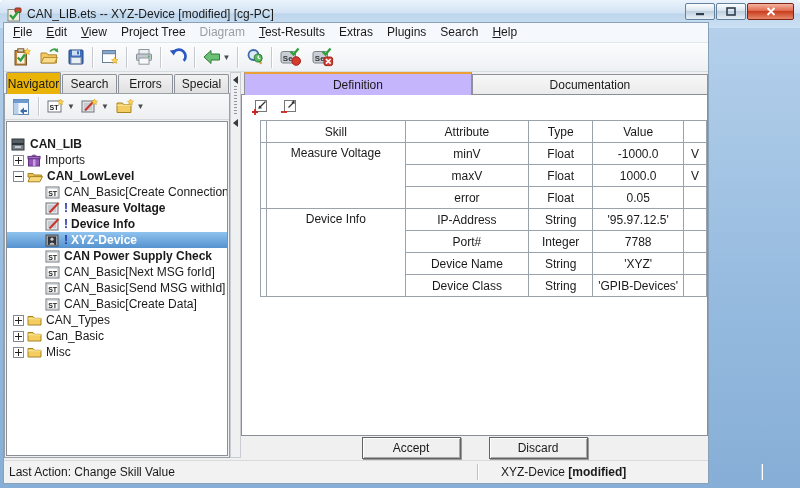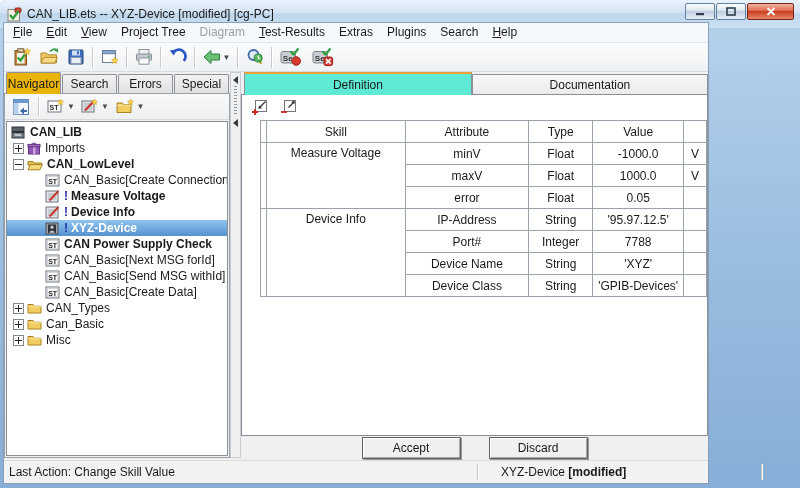--- a/index.html
+++ b/index.html
@@ -38,21 +38,21 @@
   .left-panel{position:absolute;left:0;top:0;width:226px;bottom:2px;display:flex;flex-direction:column;}
   .ltabs{height:21px;display:flex;padding-left:2px;flex:none;}
   .ltab{width:54px;margin-right:1px;margin-top:2px;border:1px solid #8d929a;border-bottom:none;
     border-radius:2px 2px 0 0;background:linear-gradient(180deg,#f2f2f2,#e0e0e0);
     display:flex;align-items:center;justify-content:center;white-space:nowrap;}
   .ltab.active{margin-top:0;background:#eab308;position:relative;z-index:2;margin-bottom:-1px;}
   .lbody{flex:1;border:1px solid #9aa0a8;background:#eef0f2;display:flex;flex-direction:column;}
   .ltoolbar{height:25px;flex:none;display:flex;align-items:center;padding-left:4px;
     border-bottom:1px solid #d4d7da;background:linear-gradient(180deg,#f8f9fa,#edeff1);}
   .ltb-sep{width:1px;height:19px;background:#c6cacf;box-shadow:1px 0 0 #fff;margin:0 5px;}
-  .tree{flex:1;background:#fff;border:1px solid #8a8f96;margin:1px;padding-top:2px;overflow:hidden;}
+  .tree{flex:1;background:#fff;border:1px solid #8a8f96;margin:1px;padding-top:14px;overflow:hidden;}
   .tree-row{height:16px;display:flex;align-items:center;white-space:nowrap;}
   .tree-row.lvl0{padding-left:4px;}
   .tree-row.lvl1{padding-left:6px;}
   .tree-row.lvl2{padding-left:38px;}
   .tree-row.sel{background:linear-gradient(180deg,#8fc3ef,#5592cf);color:#fff;}
   .exp{width:9px;height:9px;box-sizing:content-box;border:1px solid #848a92;background:#fff;
     position:relative;margin-right:3px;flex:none;}
   .exp::before{content:"";position:absolute;left:1px;right:1px;top:4px;height:1px;background:#222;}
   .exp.plus::after{content:"";position:absolute;top:1px;bottom:1px;left:4px;width:1px;background:#222;}
   .ticon{display:flex;margin-right:4px;flex:none;}
@@ -65,21 +65,21 @@
     border-right:5px solid #3a3a3a;margin:3px auto 2px auto;}
   .spl-dots{width:3px;height:30px;margin:0 auto;
     background:repeating-linear-gradient(180deg,#8f959c 0 1px,transparent 1px 3px);}
   
   .right-panel{position:absolute;left:237px;right:0;top:0;bottom:0;display:flex;flex-direction:column;}
   .rtabs{height:22px;display:flex;padding-left:3px;flex:none;}
   .rtab{border:1px solid #8d929a;border-bottom:none;display:flex;align-items:center;justify-content:center;
     background:linear-gradient(180deg,#f7f7f7,#ebebeb);margin-top:2px;box-sizing:border-box;}
   .rtab.def{width:247px;}
   .rtab.doc{width:256px;}
-  .rtab.active{margin-top:0;border-top:2px solid #ec9f35;background:#5eead4;margin-bottom:-1px;z-index:2;}
+  .rtab.active{margin-top:0;border-top:2px solid #ec9f35;background:#c4b5fd;margin-bottom:-1px;z-index:2;}
   .rcontent{flex:1;border:1px solid #8a8f96;background:#fff;position:relative;}
   .rtoolbar{height:24px;display:flex;align-items:center;gap:12px;padding-left:9px;}
   .rtb-btn{display:flex;align-items:center;}
   .skill-table{position:absolute;left:18px;top:25px;border-collapse:collapse;table-layout:fixed;}
   .skill-table th,.skill-table td{border:1px solid #9aa2ab;padding:0 5px;height:21px;
     font-weight:normal;text-align:center;font-size:12px;overflow:hidden;white-space:nowrap;}
   .skill-table td.skill{vertical-align:top;padding-top:3px;}
   .skill-table .gut{padding:0;}
   
   .rbuttons{height:24px;flex:none;display:flex;align-items:center;justify-content:center;gap:28px;

